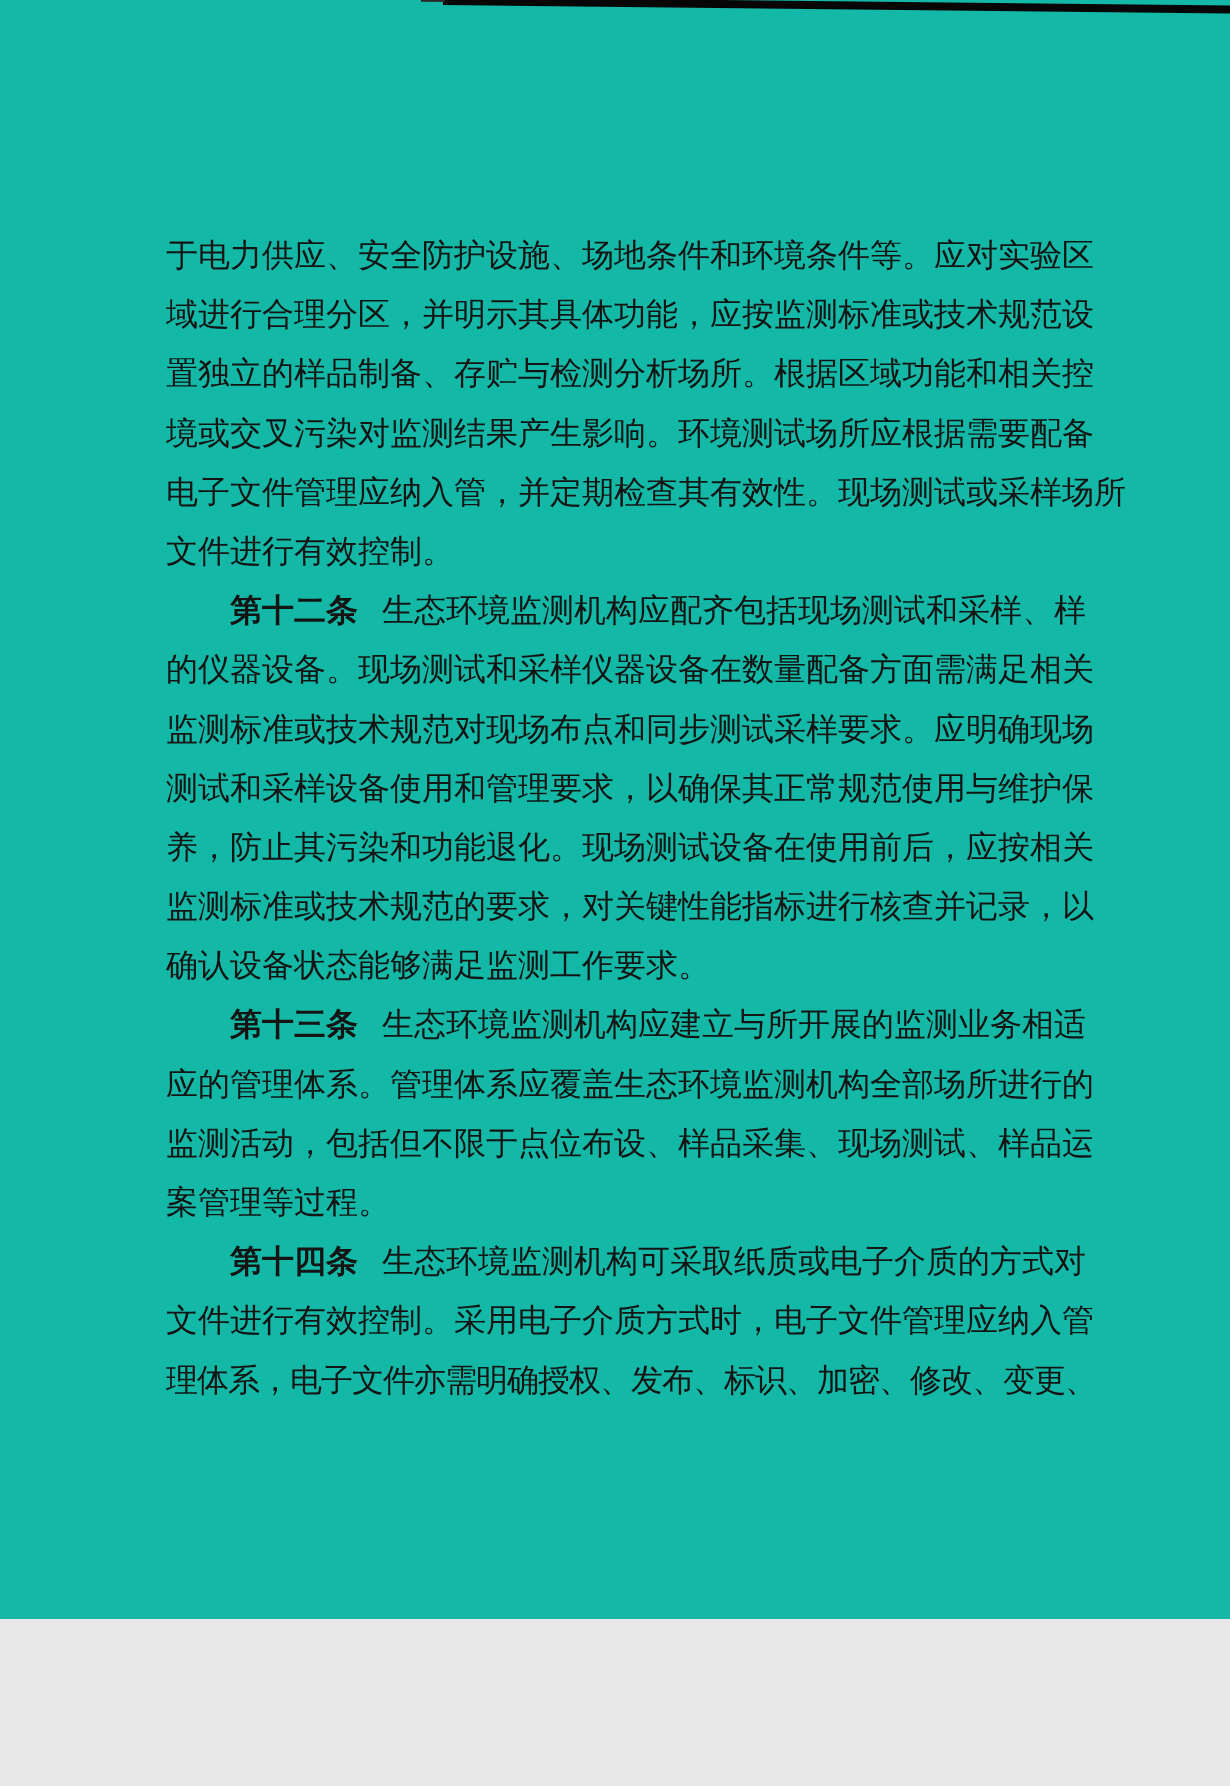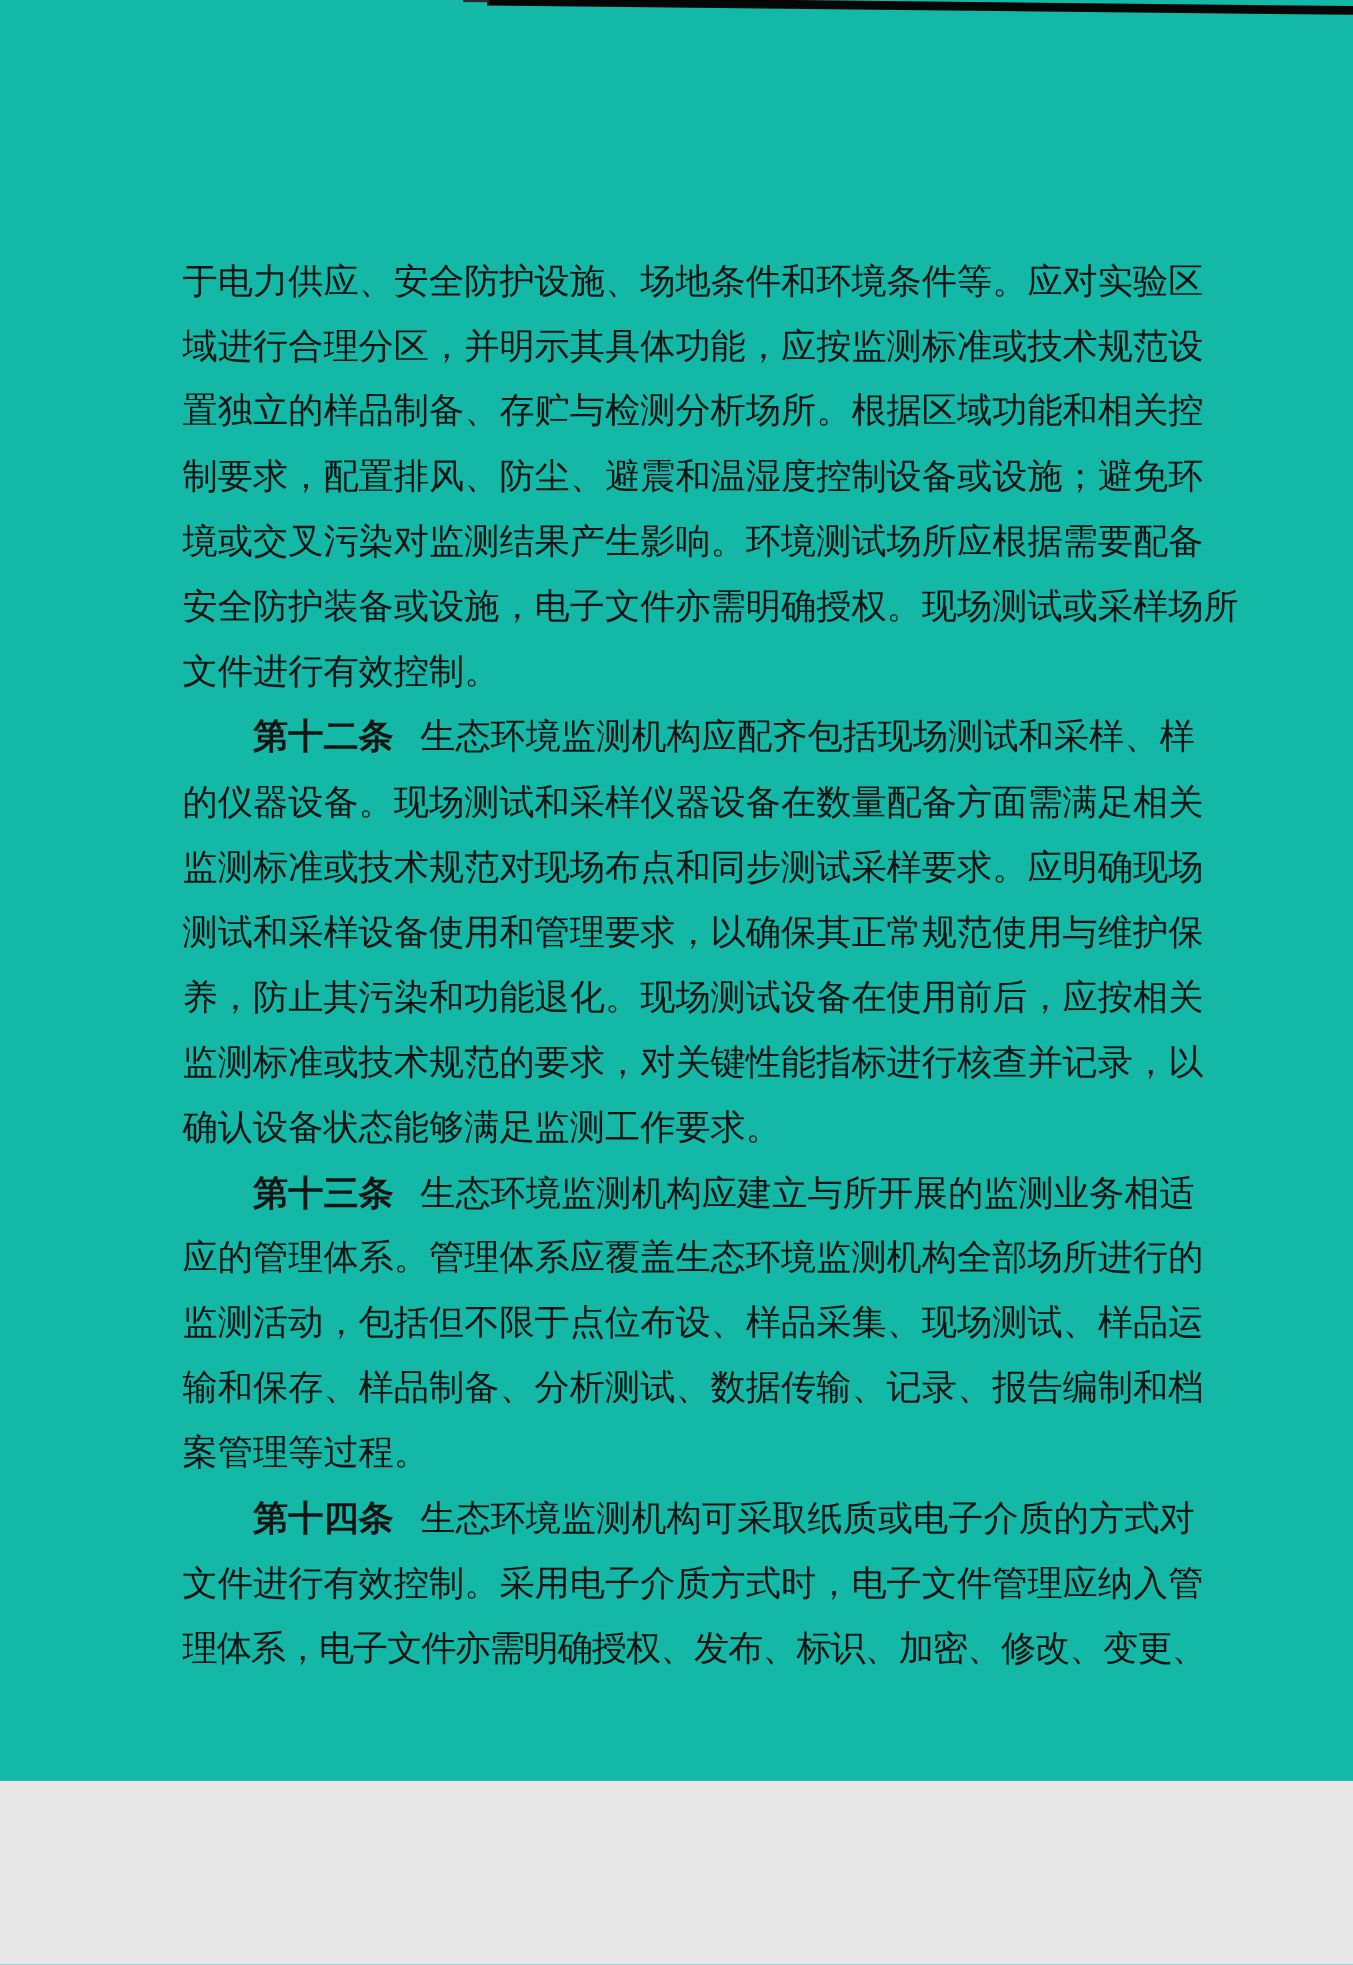--- a/index.html
+++ b/index.html
@@ -76,34 +76,32 @@
 </style>
 </head>
 <body>
 
 <div class="page">
   <div class="scan-streak"></div>
   <div class="doc-body">
       <div class="line"><span>于电力供应、安全防护设施、场地条件和环境条件等。应对实验区</span></div>
       <div class="line"><span>域进行合理分区，并明示其具体功能，应按监测标准或技术规范设</span></div>
       <div class="line"><span>置独立的样品制备、存贮与检测分析场所。根据区域功能和相关控</span></div>
-      <div class="line"><span>制要求，配置排风、防尘、避震和温湿度控制设备或设施；避免环</span></div>
       <div class="line"><span>境或交叉污染对监测结果产生影响。环境测试场所应根据需要配备</span></div>
-      <div class="line"><span>安全防护装备或设施，电子文件亦需明确授权。现场测试或采样场所</span></div>
+      <div class="line"><span>电子文件管理应纳入管，并定期检查其有效性。现场测试或采样场所</span></div>
       <div class="line"><span>文件进行有效控制。</span></div>
       <div class="line indent"><span class="lead">第十二条</span><span>生态环境监测机构应配齐包括现场测试和采样、样</span></div>
       <div class="line"><span>的仪器设备。现场测试和采样仪器设备在数量配备方面需满足相关</span></div>
       <div class="line"><span>监测标准或技术规范对现场布点和同步测试采样要求。应明确现场</span></div>
       <div class="line"><span>测试和采样设备使用和管理要求，以确保其正常规范使用与维护保</span></div>
       <div class="line"><span>养，防止其污染和功能退化。现场测试设备在使用前后，应按相关</span></div>
       <div class="line"><span>监测标准或技术规范的要求，对关键性能指标进行核查并记录，以</span></div>
       <div class="line"><span>确认设备状态能够满足监测工作要求。</span></div>
       <div class="line indent"><span class="lead">第十三条</span><span>生态环境监测机构应建立与所开展的监测业务相适</span></div>
       <div class="line"><span>应的管理体系。管理体系应覆盖生态环境监测机构全部场所进行的</span></div>
       <div class="line"><span>监测活动，包括但不限于点位布设、样品采集、现场测试、样品运</span></div>
-      <div class="line"><span>输和保存、样品制备、分析测试、数据传输、记录、报告编制和档</span></div>
       <div class="line"><span>案管理等过程。</span></div>
       <div class="line indent"><span class="lead">第十四条</span><span>生态环境监测机构可采取纸质或电子介质的方式对</span></div>
       <div class="line"><span>文件进行有效控制。采用电子介质方式时，电子文件管理应纳入管</span></div>
       <div class="line tight"><span>理体系，电子文件亦需明确授权、发布、标识、加密、修改、变更、</span></div>
     </div>
   <div class="page-number">— 5 —</div>
 </div>
 
 </body></html>

